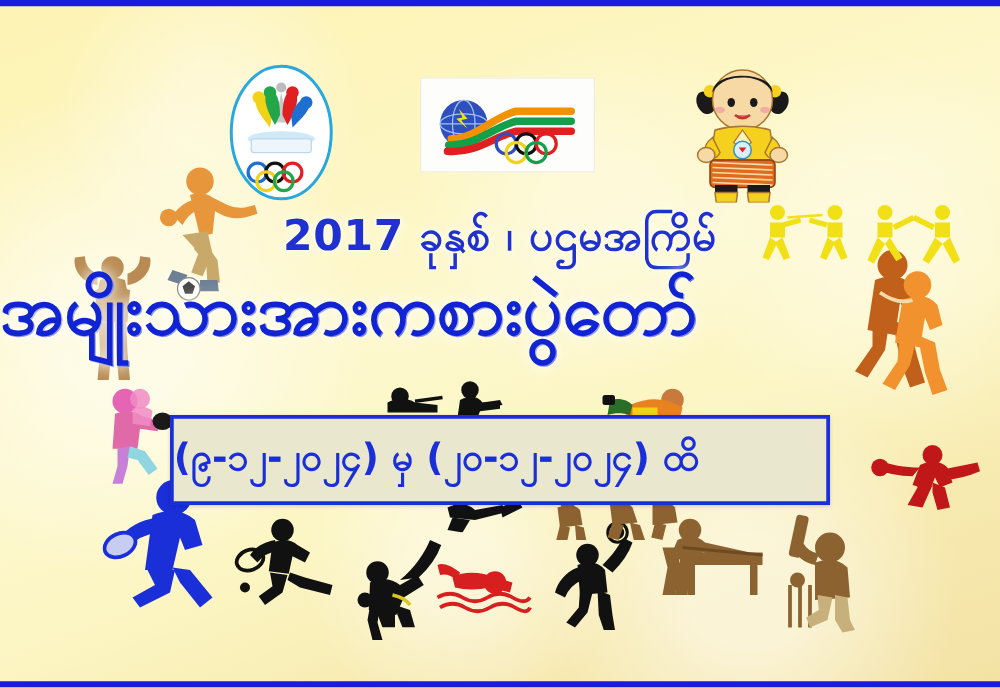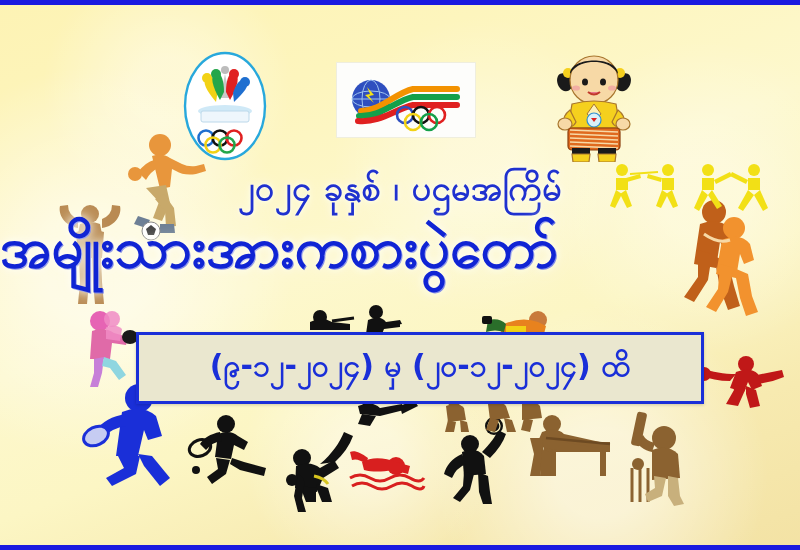--- a/index.html
+++ b/index.html
@@ -37,24 +37,24 @@
     text-shadow:0 0 7px #fffceb,0 0 14px #fffbe0,0 0 3px #ffffff;
     white-space:nowrap;
   }
   .line2{
     position:absolute;left:0;top:212px;width:800px;text-align:left;z-index:30;
     font-size:56px;font-weight:bold;color:#1024d4;letter-spacing:0px;
     text-shadow:0 0 9px #ffffff,0 0 18px #fffbe2,1px 1px 0 #2b3bdd;
     white-space:nowrap;
   }
   .datebox{
-    position:absolute;left:136px;top:332px;width:568px;height:72px;z-index:30;
+    position:absolute;left:136px;top:332px;width:528px;height:72px;z-index:30;
     background:#eae7cf;border:3px solid #1a2fd8;box-sizing:border-box;
     box-shadow:0 1px 3px rgba(0,0,0,.18);
-    display:flex;align-items:center;justify-content:center;
+    display:flex;align-items:center;
   }
   .datebox-text{font-size:30px;font-weight:bold;color:#1a2fd8;white-space:nowrap;}
 
   
   .fig{position:absolute;z-index:10;}
   .fig svg{display:block;width:100%;height:100%;}
   .fig.front{z-index:25;}
 </style>
 </head>
 <body>
@@ -390,20 +390,20 @@
       <path d="M46 28 l9 2 l-3 12 l-9 -2 z" fill="#8b6230"></path>
     </svg>
   </div>
 
   <div class="fig" style="left:284px;top:472px;width:36px;height:40px;">
     <svg viewBox="0 0 36 40">
       <path d="M14 2 q8 4 6 12 l-2 12 l4 14 l-8 0 l-4 -16 z" fill="#111111"></path>
     </svg>
   </div>
 
-  <div class="line1">၂၀၂၄ ခုနှစ် ၊ ပဌမအကြိမ်</div>
+  <div class="line1">2017 ခုနှစ် ၊ ပဌမအကြိမ်</div>
   <div class="line2">အမျိုးသားအားကစားပွဲတော်</div>
 
   <div class="datebox">
     <span class="datebox-text">(၉-၁၂-၂၀၂၄) မှ (၂၀-၁၂-၂၀၂၄) ထိ</span>
   </div>
 
 </div>
 
 </body></html>

